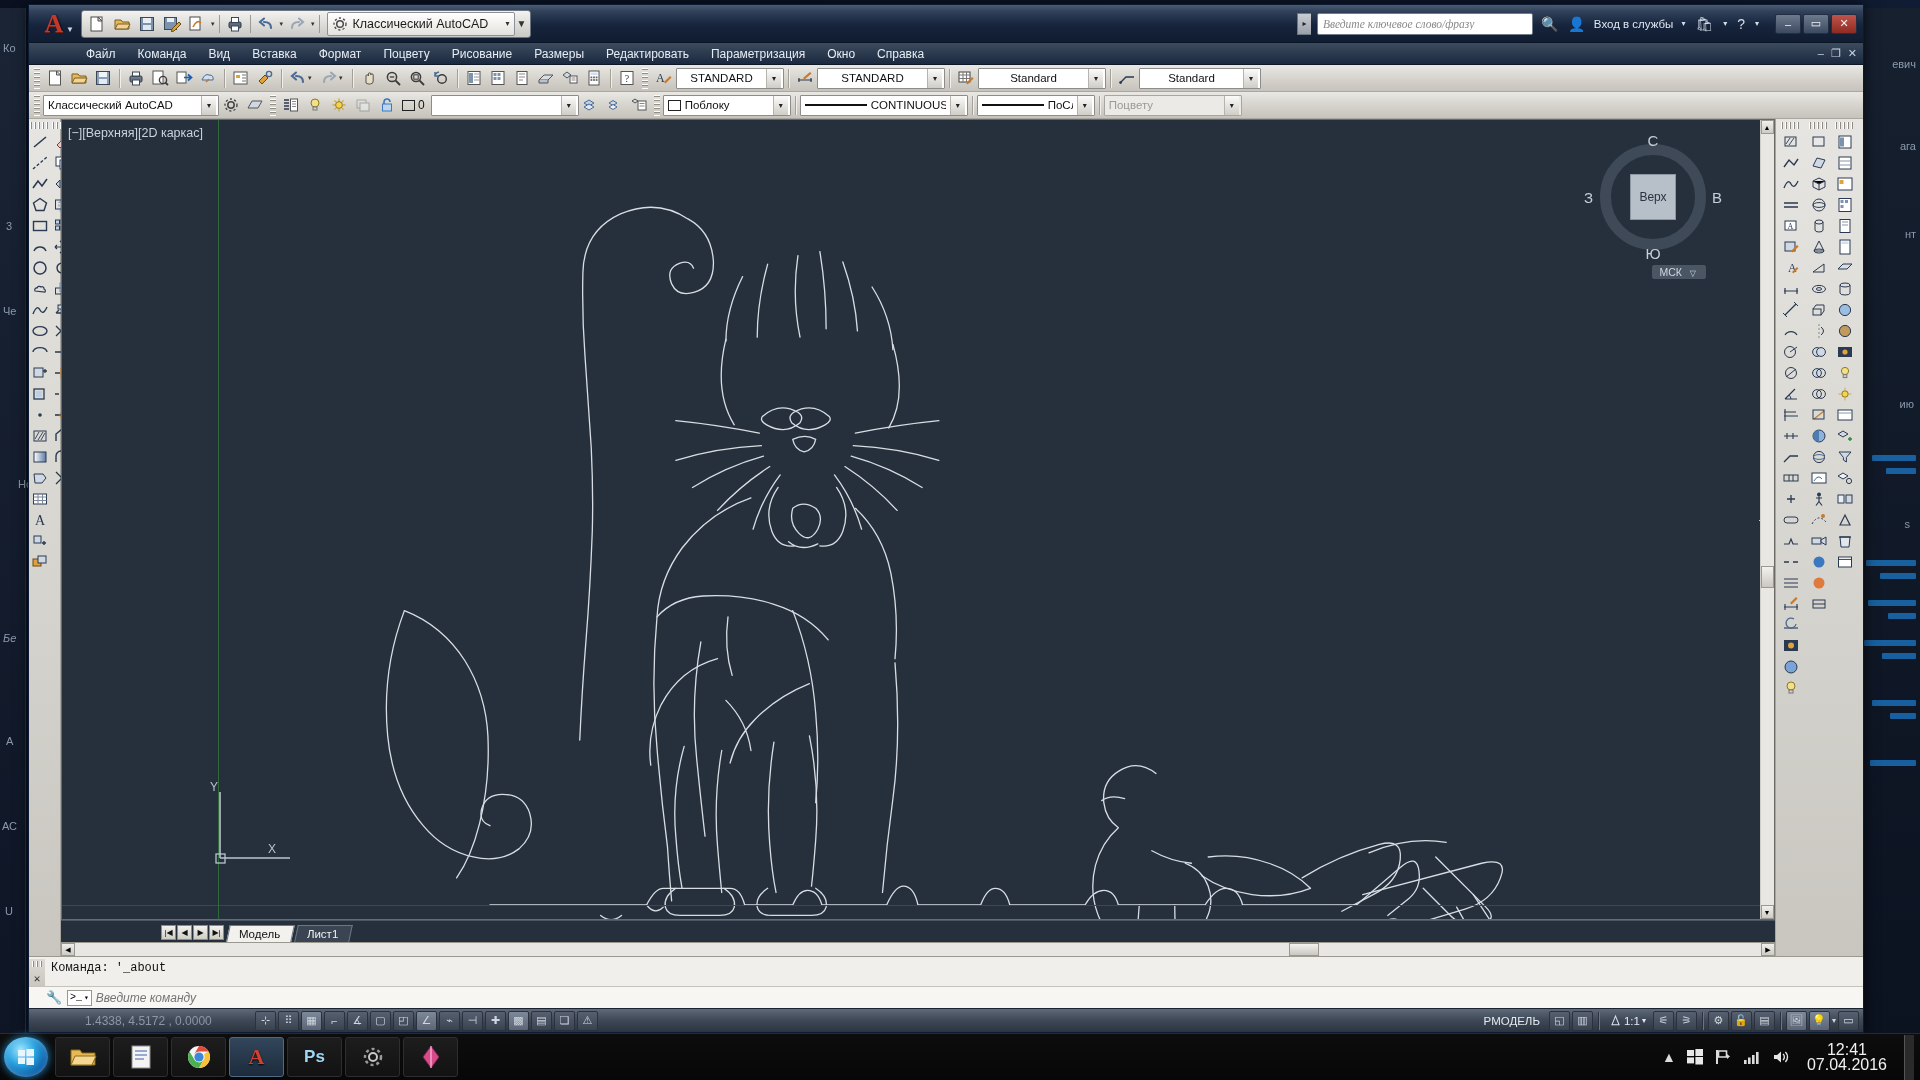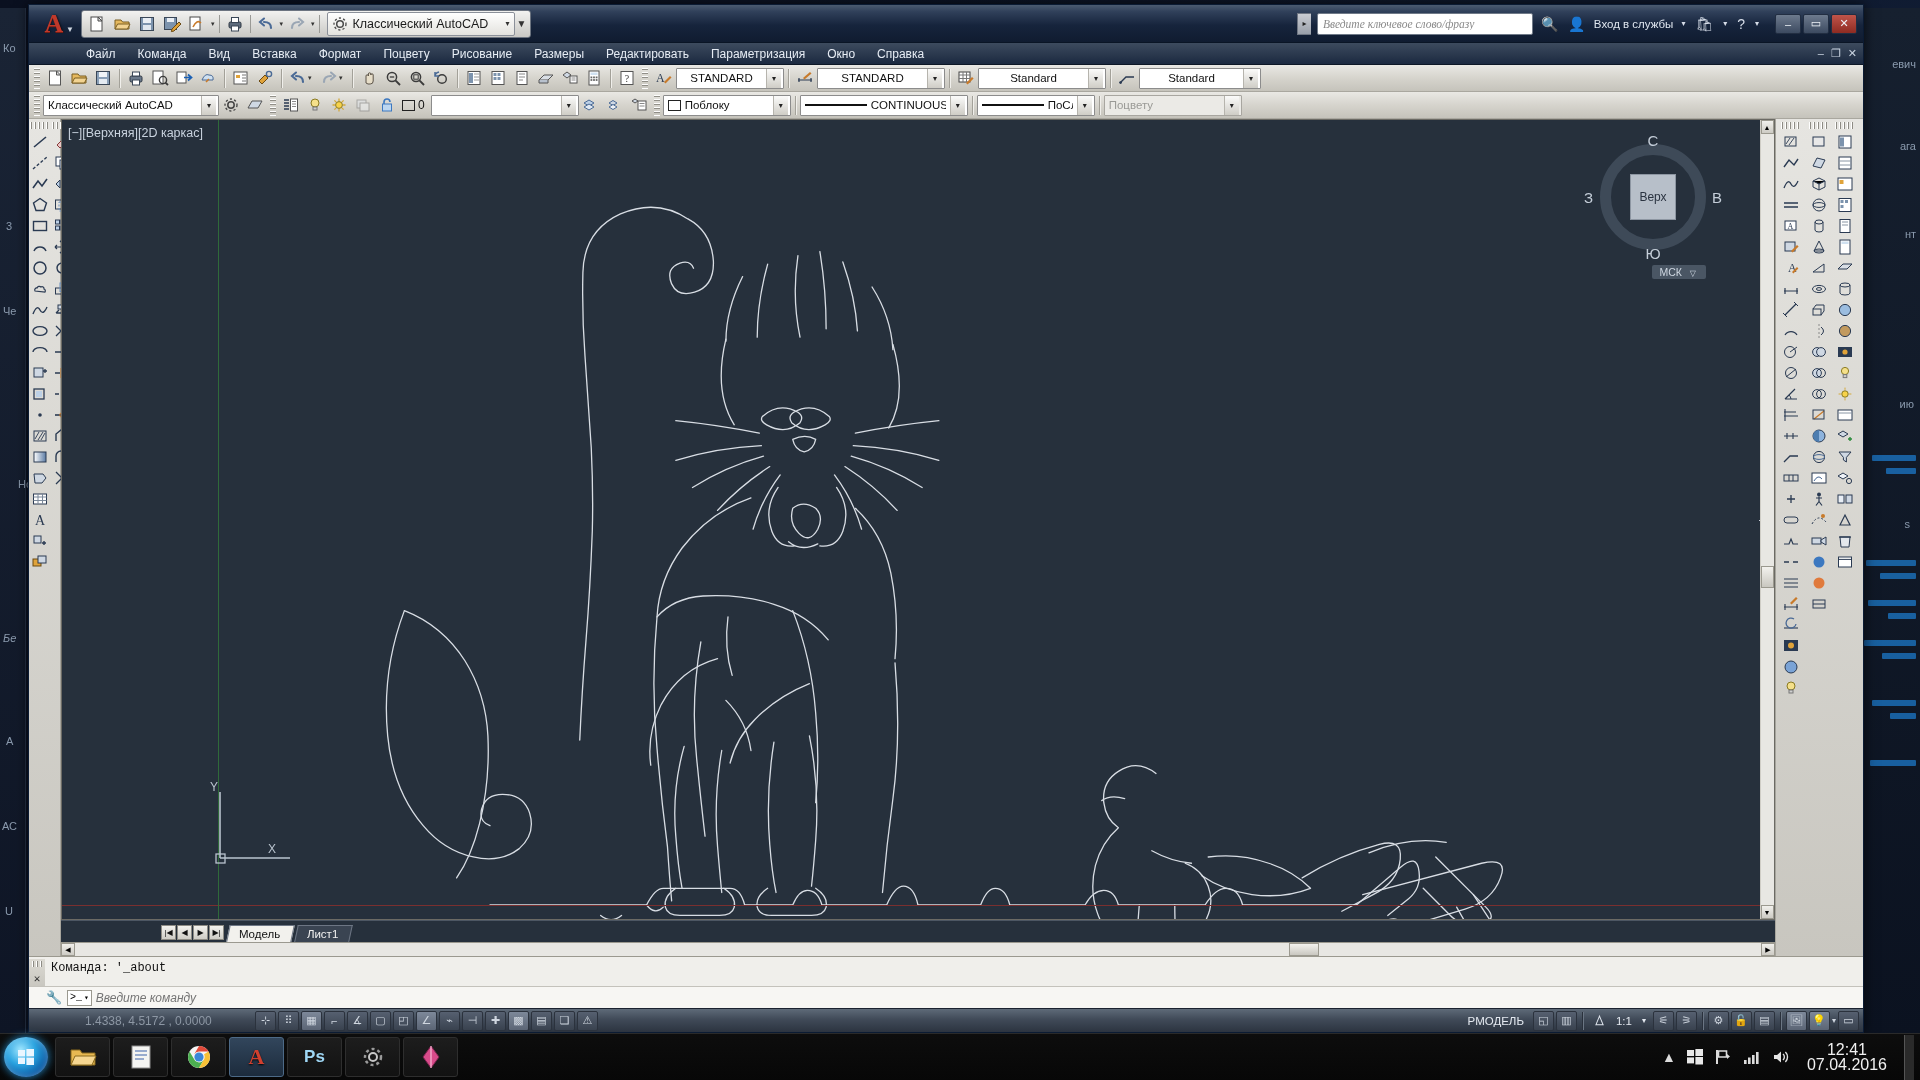--- a/index.html
+++ b/index.html
@@ -326,21 +326,21 @@
   }
   .sbtn2 {
     width:21px;height:20px; display:flex;align-items:center;justify-content:center;
     border-radius:2px; color:#cfd6df; font-size:11px;
     background:linear-gradient(180deg,#566070,#39424f);
     border:1px solid #2b323d;
   }
   .sbtn2.on { background:linear-gradient(180deg,#7d8899,#5b6575); }
   .ssep { width:1px;height:18px;background:#2a313c; margin:0 3px; box-shadow:1px 0 0 #6b7684;}
   .smodel { color:#e4e9f0; font-size:11.5px; padding:0 7px; }
-  .sscale { color:#e4e9f0; font-size:11.5px; display:flex;align-items:center;gap:10px;
+  .sscale { color:#e4e9f0; font-size:11.5px; display:flex;align-items:center;gap:2px;
             padding:0 5px; }
 
   
   #taskbar {
     position:absolute; left:0; bottom:0; width:1920px; height:47px;
     background: linear-gradient(180deg,#0d0d0d 0%,#070707 100%);
     border-top:1px solid #2a2a2a;
     display:flex; align-items:center; gap:3px; padding-left:4px;
   }
   .startorb {

